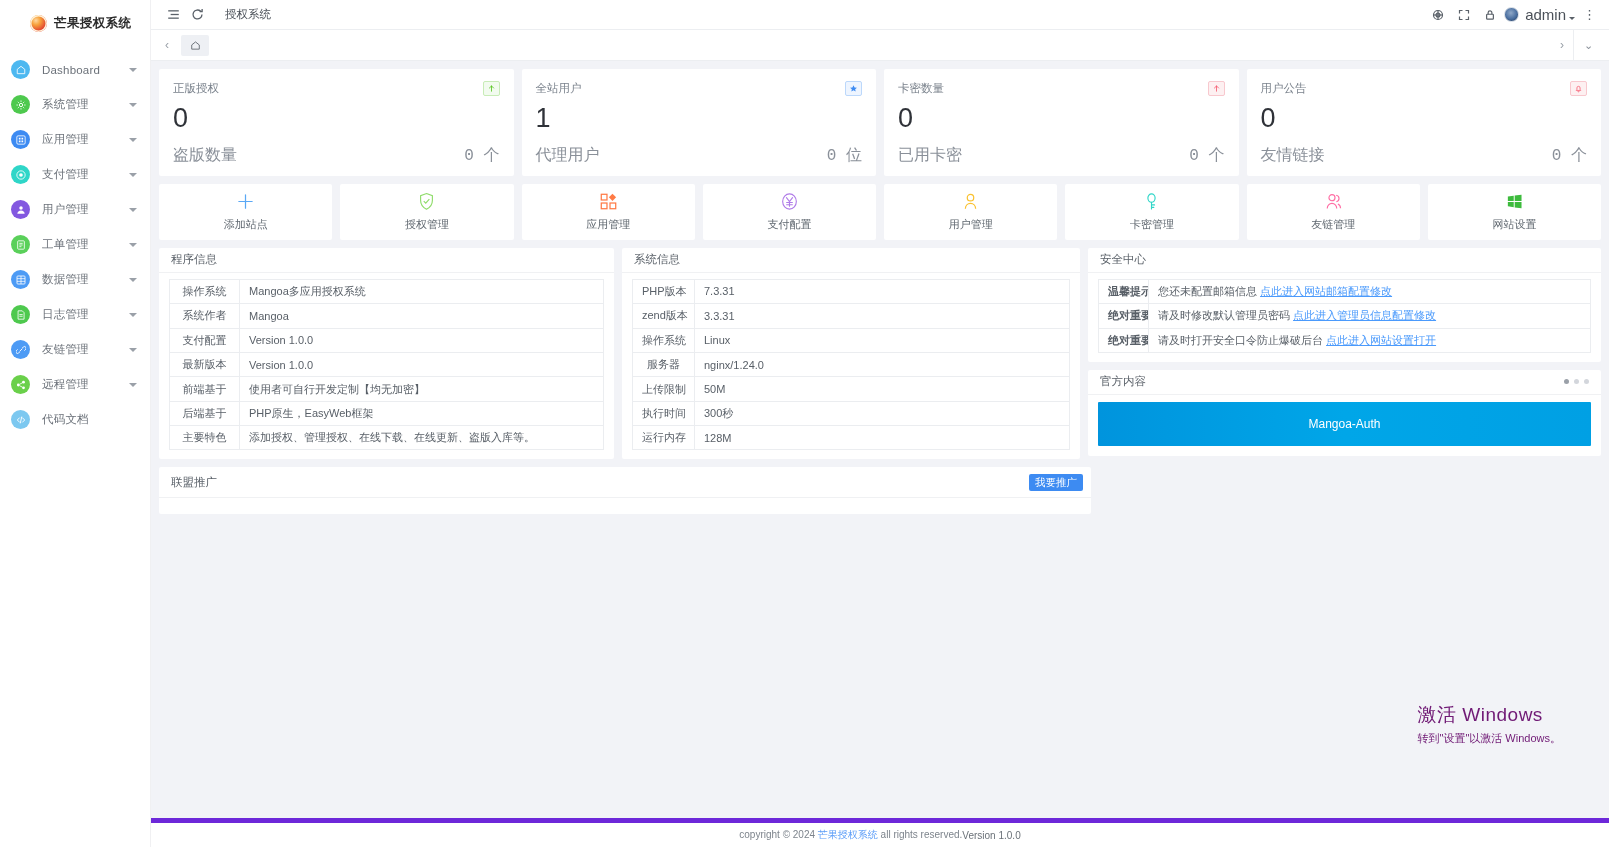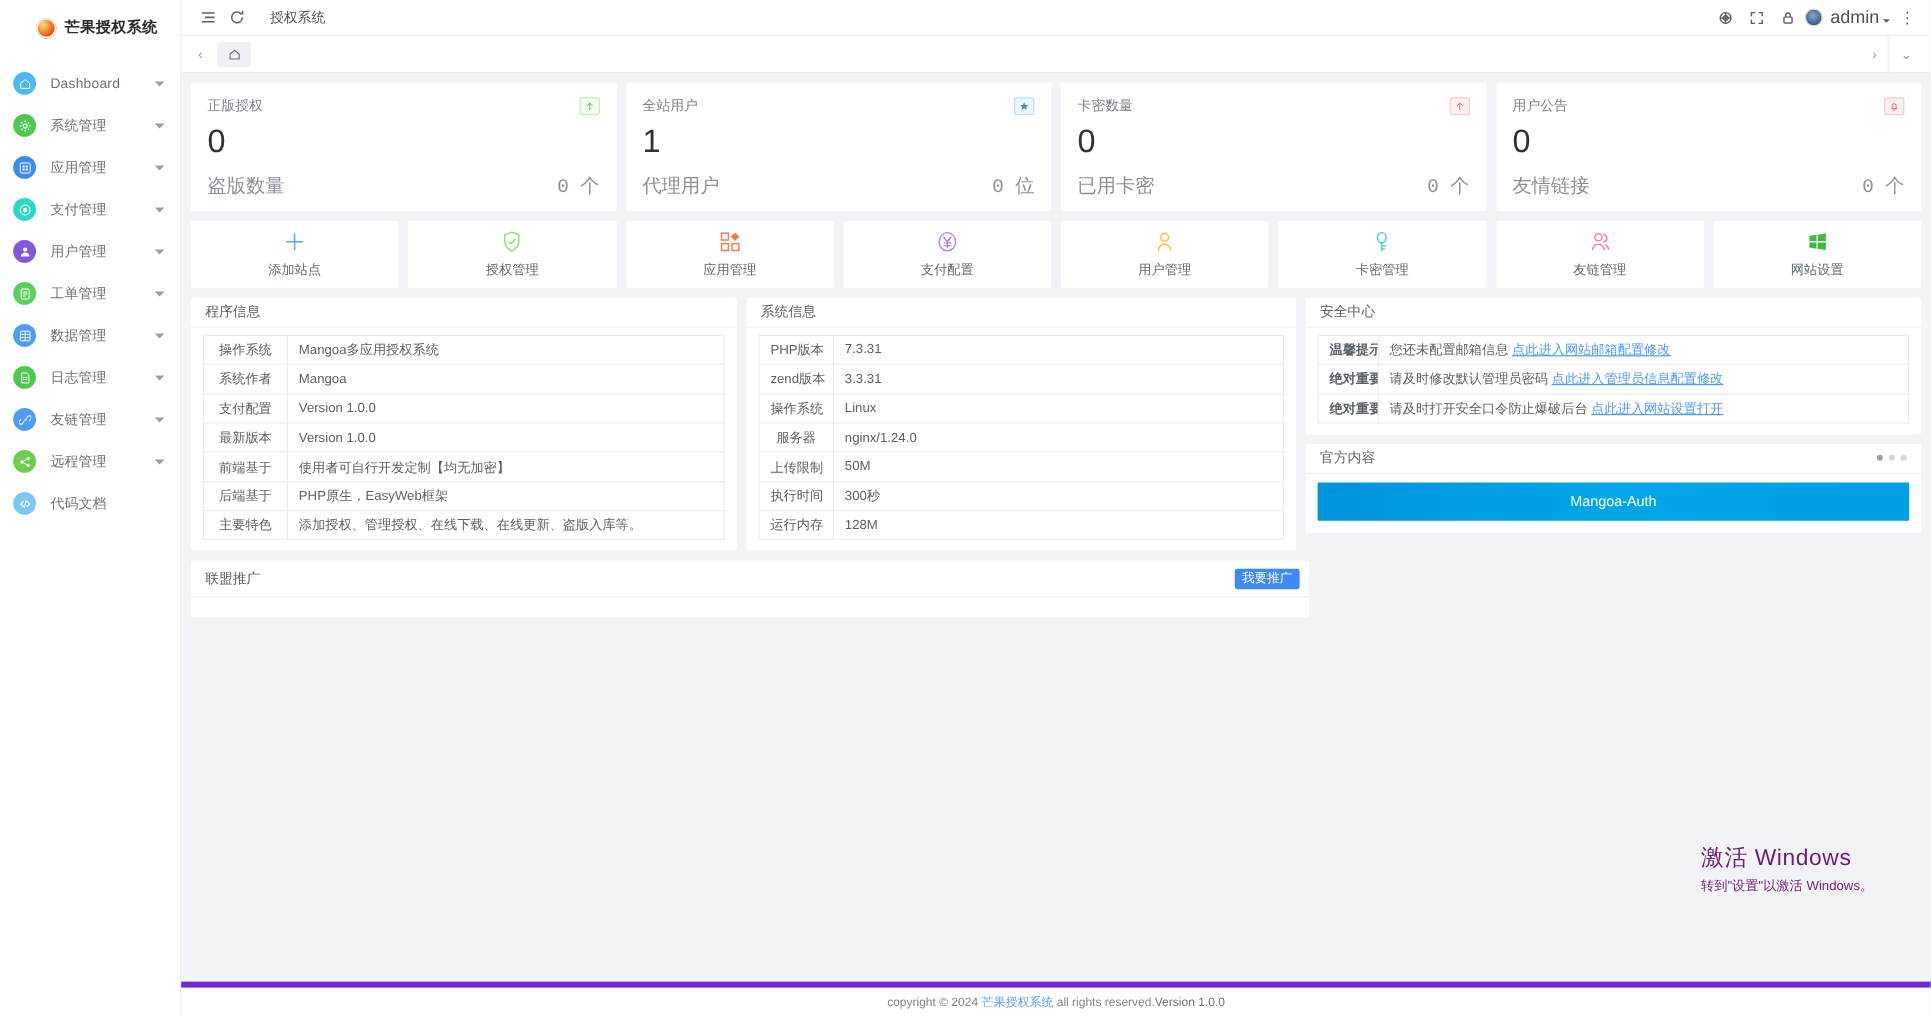--- a/index.html
+++ b/index.html
@@ -143,21 +143,21 @@
   .red { color: #ff2b2b; }
   .blue { color: #2d6df6; }
   .lnk { color: #4b9afc; }
 
   
   .official { margin-top: 8px; }
   .dots-nav { display:flex; gap: 5px; align-items:center; }
   .dot { width: 5px; height: 5px; border-radius: 50%; background: #d3d6dc; }
   .dot.on { background: #9aa0a8; }
   .banner {
-    height: 32px; background: linear-gradient(90deg,#0094dd 0%,#00a6e8 50%,#00a0e4 100%);
+    height: 44px; background: linear-gradient(90deg,#0094dd 0%,#00a6e8 50%,#00a0e4 100%);
     display:flex; align-items:center; justify-content:center;
     color: #fff; font-size: 12px; border-radius: 1px;
   }
 
   
   .alliance { margin-top: 8px; background: #fff; border-radius: 2px; }
   .alliance-head {
     height: 31px; display:flex; align-items:center; justify-content: space-between;
     padding: 0 8px 0 12px; font-size: 11.5px; color: #5a6169;
     border-bottom: 1px solid #f0f1f3;

